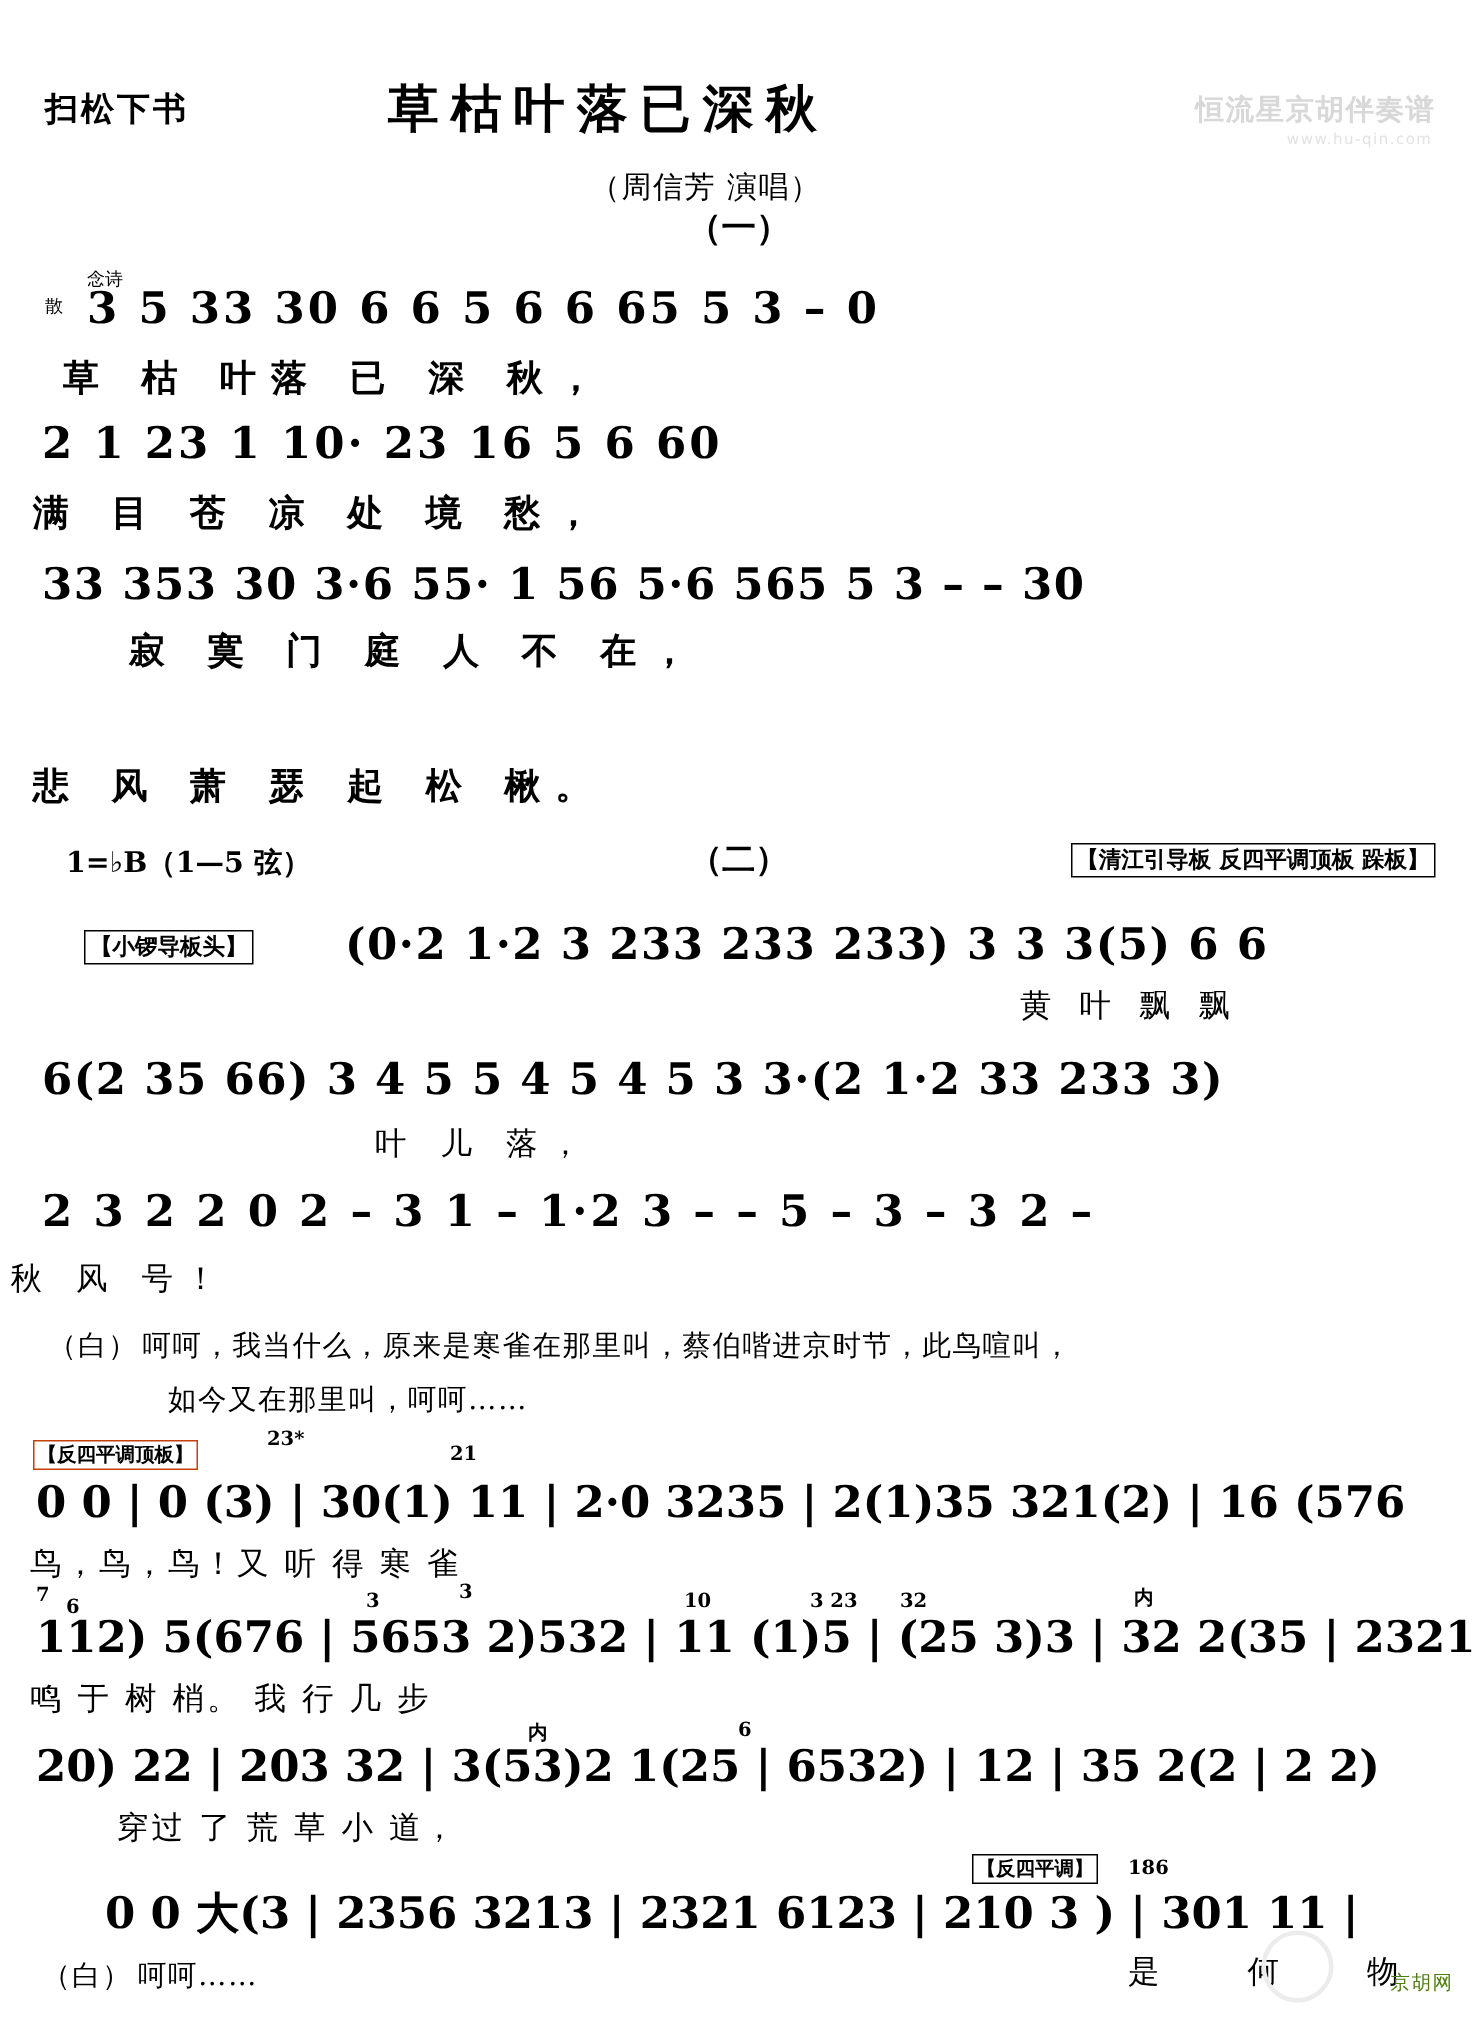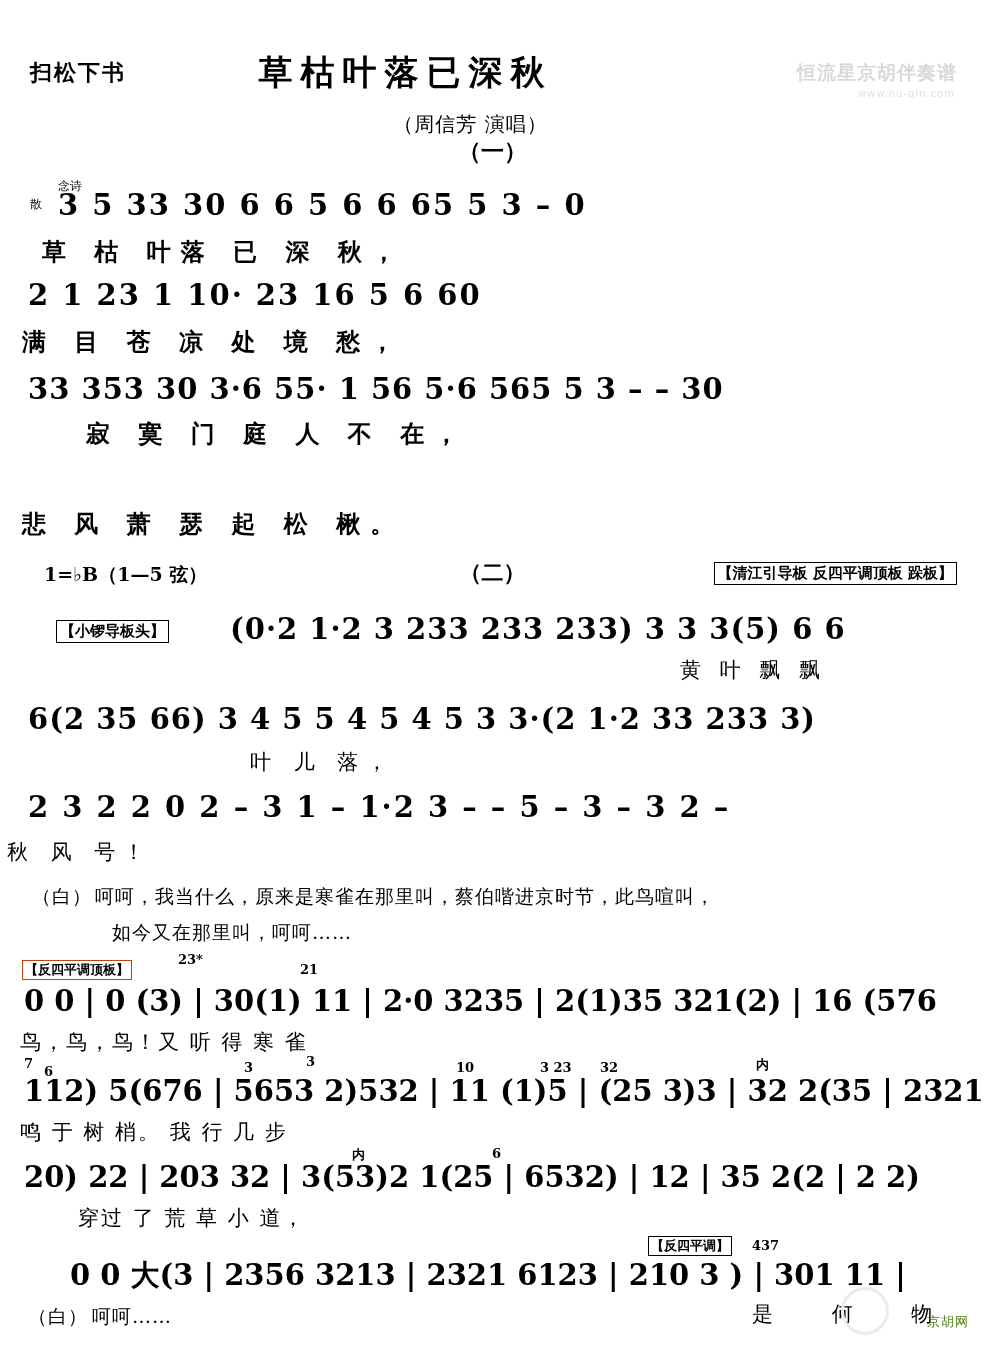--- a/index.html
+++ b/index.html
@@ -148,21 +148,21 @@
   <div class="abs jp" style="left:24px;top:1074px;letter-spacing:0px;">112) 5(676 | 5653  2)532 | 11   (1)5 | (25   3)3 | 32  2(35 | 2321  6123</div>
   <div class="abs lyr2" style="left:20px;top:1118px;letter-spacing:2px;">鸣 于    树     梢。 我 行 几    步</div>
 
   <div class="abs tiny-b" style="left:352px;top:1146px;">内</div>
   <div class="abs tiny-b" style="left:492px;top:1146px;">6</div>
 
   <div class="abs jp" style="left:24px;top:1160px;letter-spacing:0px;">20)   22 | 203   32 | 3(53)2   1(25 | 6532) | 12 | 35   2(2 | 2  2)</div>
   <div class="abs lyr2" style="left:78px;top:1204px;letter-spacing:2px;">穿过 了  荒  草    小 道，</div>
 
   <div class="abs mark-box" style="left:648px;top:1236px;border:1px solid #000;padding:0 2px;font-size:13px;">【反四平调】</div>
-  <div class="abs tiny-b" style="left:752px;top:1238px;">437</div>
+  <div class="abs tiny-b" style="left:752px;top:1238px;">186</div>
 
   <div class="abs jp" style="left:70px;top:1256px;letter-spacing:0px;">0        0 大(3 | 2356  3213 | 2321   6123 | 210  3 ) | 301  11 |</div>
   <div class="abs lyr2" style="left:752px;top:1300px;letter-spacing:26px;">是    何 物</div>
 
   <div class="abs speak" style="left:28px;top:1304px;">（白）</div>
   <div class="abs speak" style="left:92px;top:1304px;">呵呵……</div>
 
   <div class="wm-circle"></div>
   <div class="watermark-br">京胡网</div>
 

